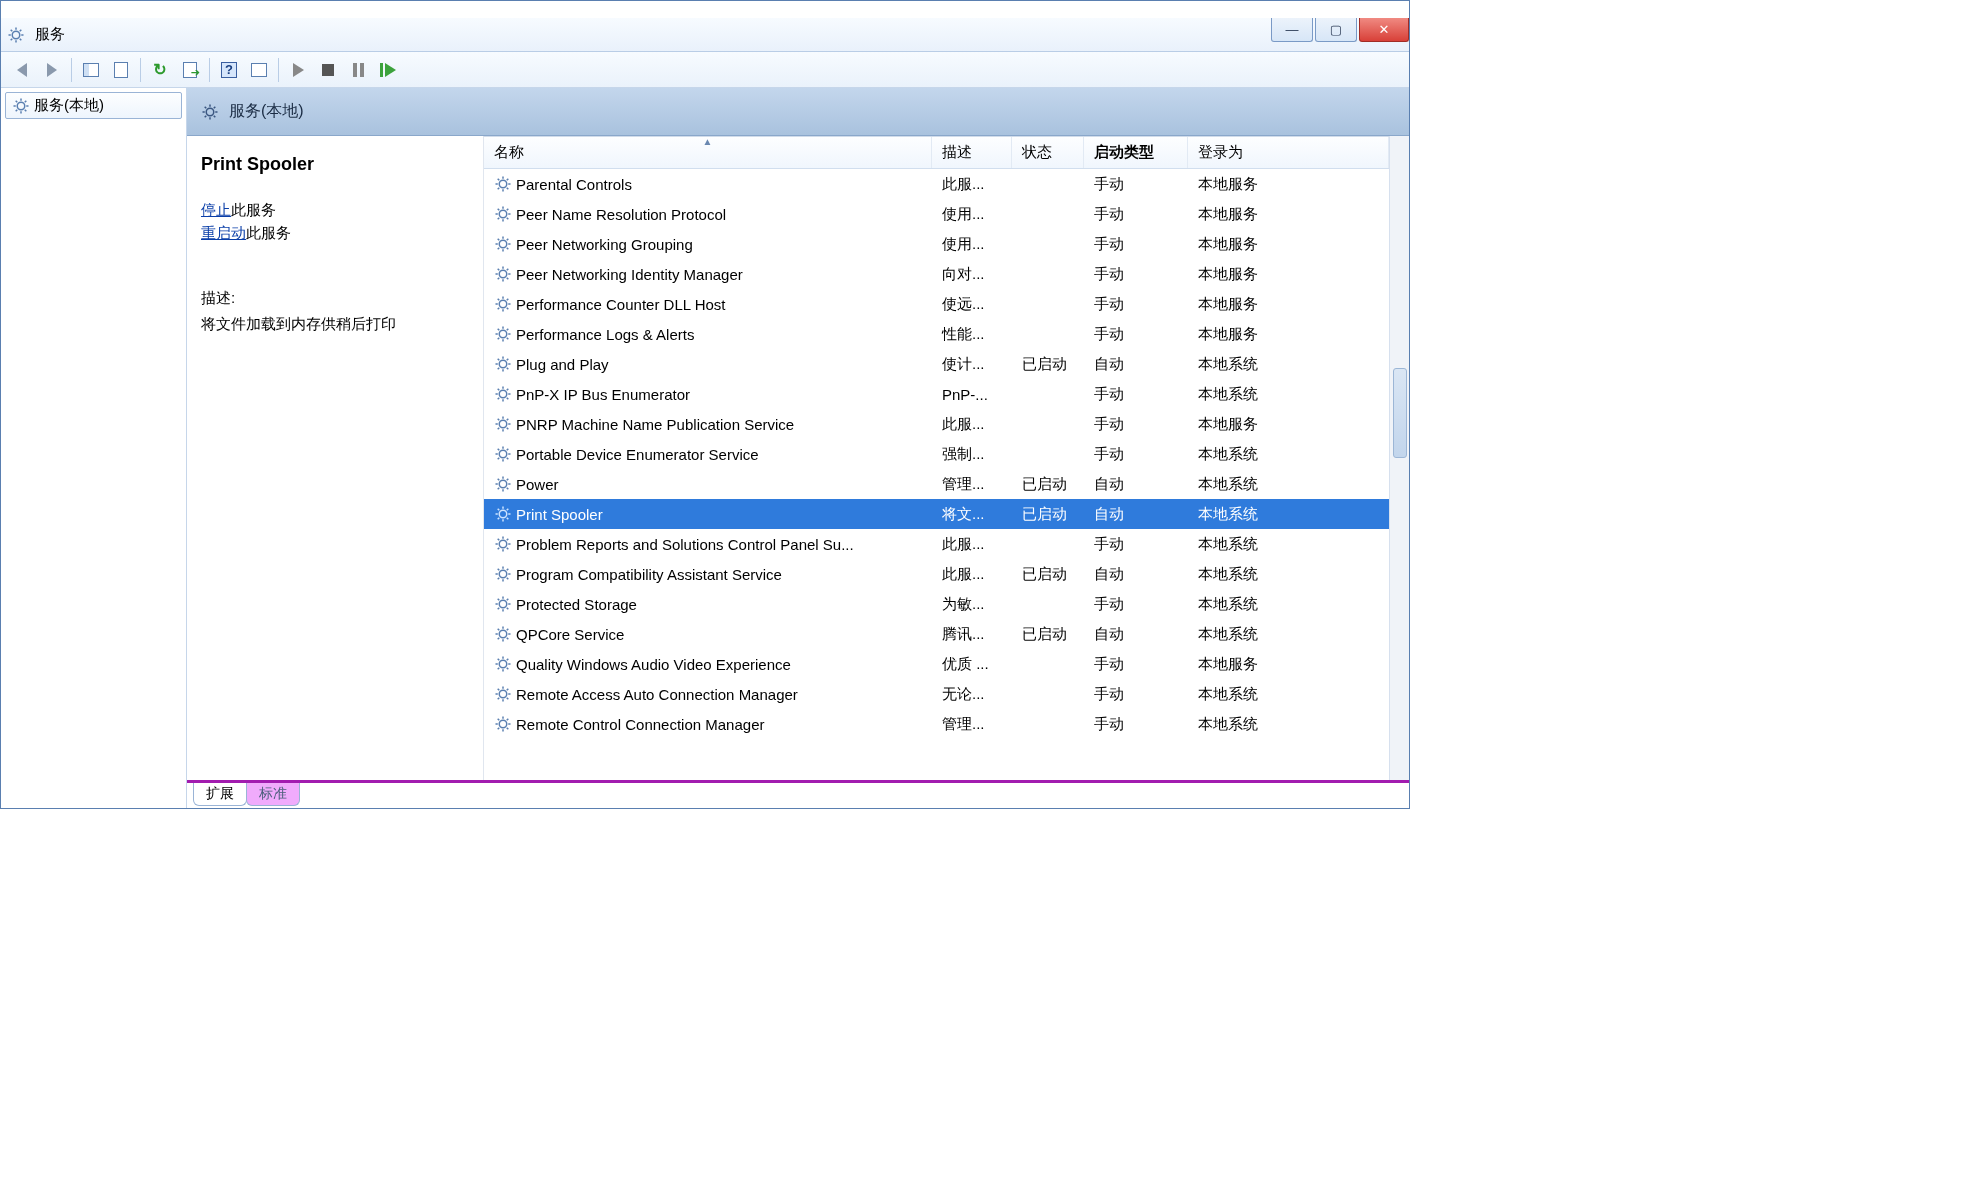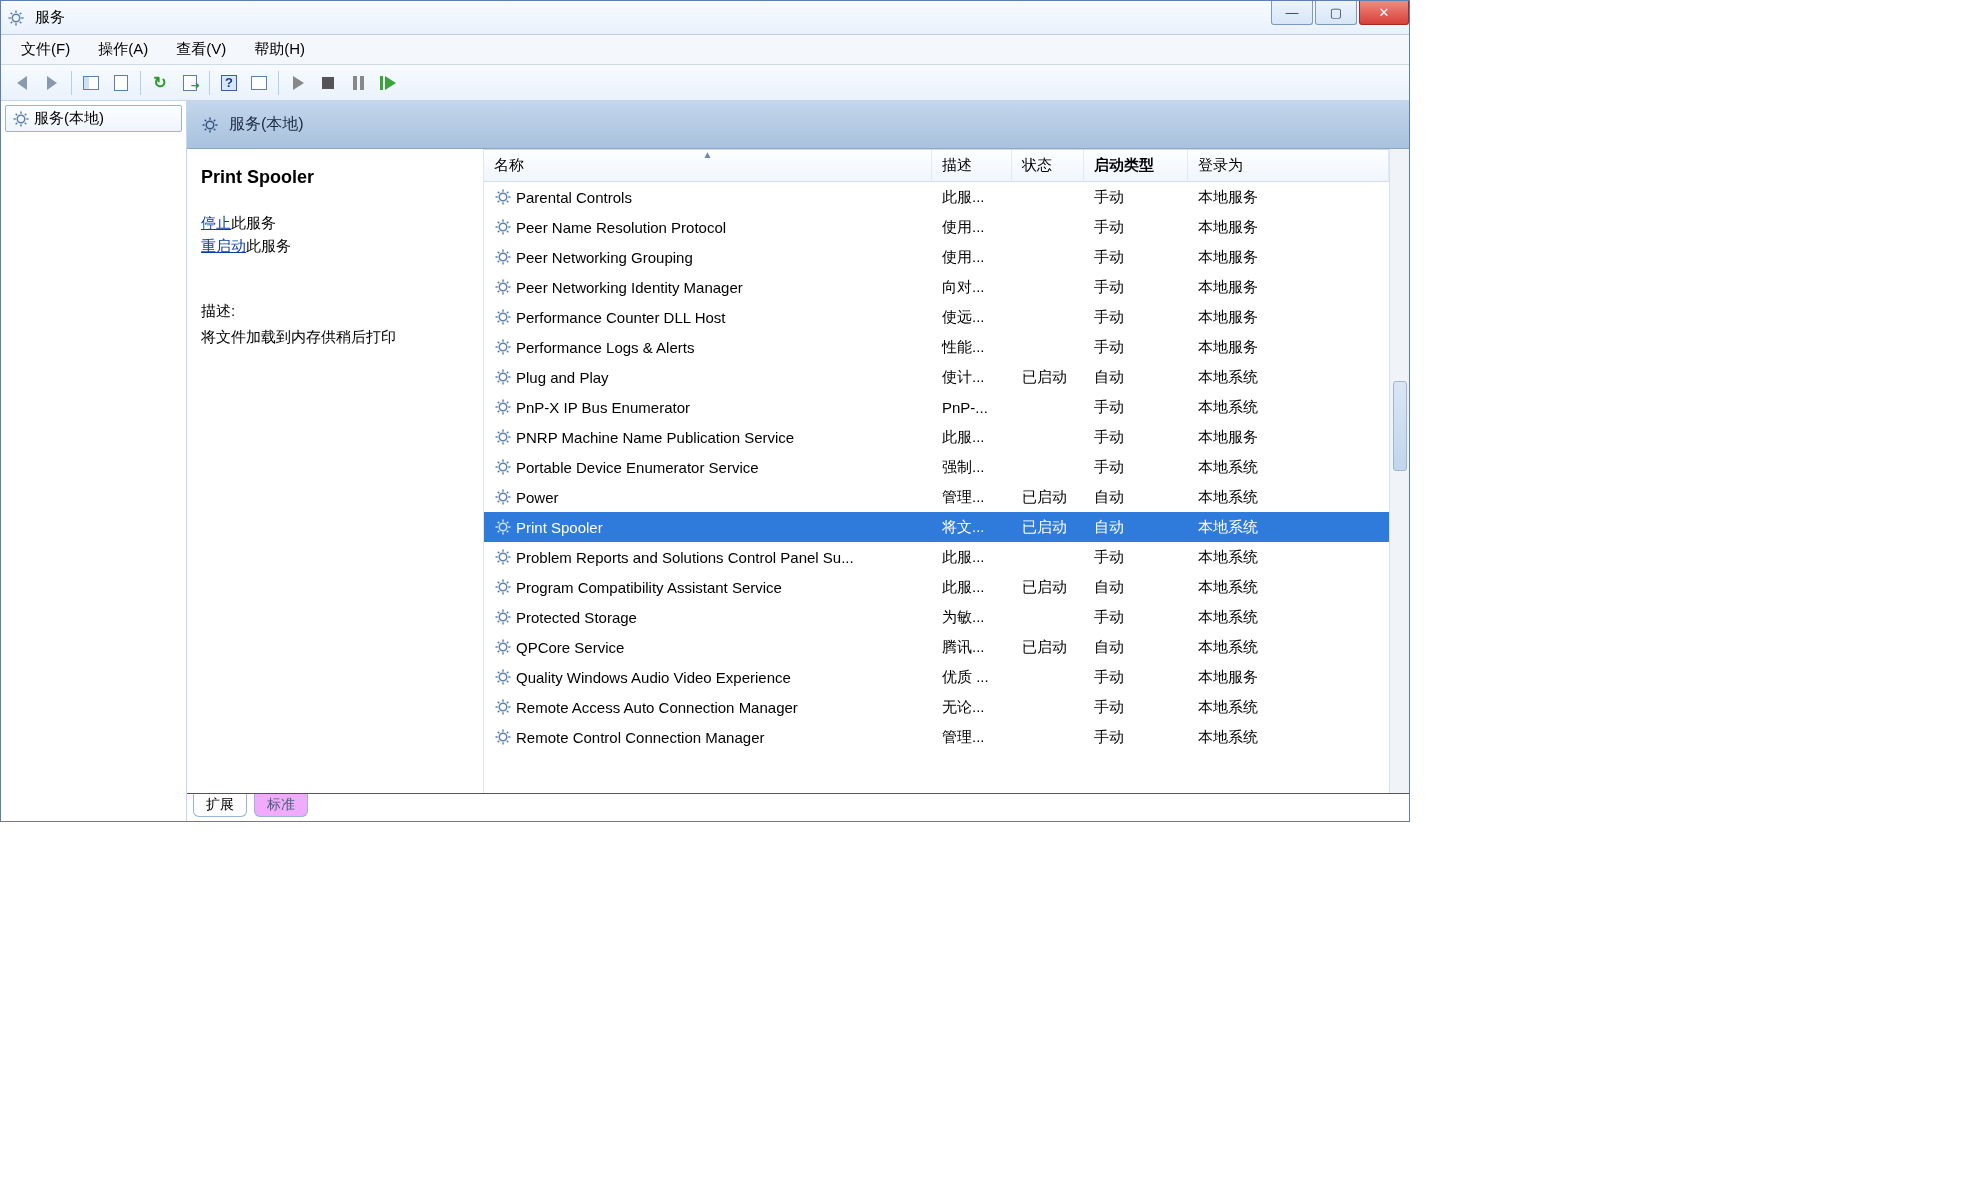--- a/index.html
+++ b/index.html
@@ -19,20 +19,21 @@
     background: #fff;
   }
   .titlebar {
     height: 34px;
     background: linear-gradient(#f7fbff, #e9f1fb);
     border-bottom: 1px solid #b9cde6;
     display: flex;
     align-items: center;
     padding: 0 4px 0 6px;
     position: relative;
+    margin-top: 17px;
   }
   .titlebar .title-text {
     font-size: 15px;
     margin-left: 6px;
   }
   .win-controls {
     position: absolute;
     right: 0;
     top: 0;
     display: flex;
@@ -263,26 +264,25 @@
     align-items: center;
     justify-content: center;
     margin-right: 4px;
     flex-shrink: 0;
   }
   .gear svg { width: 18px; height: 18px; }
 
   
   .bottom-tabs {
     height: 28px;
-    border-top: 1px solid #a21caf;
+    border-top: 3px solid #a21caf;
     display: flex;
     align-items: flex-start;
     padding-left: 6px;
     background: #fff;
-    gap: 8px;
   }
   .btab {
     border: 1px solid #9ab4d6;
     border-top: none;
     border-radius: 0 0 6px 6px;
     padding: 2px 12px;
     font-size: 14px;
     background: #fff;
     margin-right: -1px;
   }
@@ -334,26 +334,20 @@
         </div>
       <div class="win-btn">
           <span class="glyph">▢</span>
         </div>
       <div class="win-btn close">
           <span class="glyph">✕</span>
         </div>
     </div>
   </div>
 
-  <div class="menubar">
-    <div class="menu-item">文件(F)</div>
-    <div class="menu-item">操作(A)</div>
-    <div class="menu-item">查看(V)</div>
-    <div class="menu-item">帮助(H)</div>
-  </div>
 
   <div class="toolbar">
     <div class="tb-btn disabled">
         <span class="arrow-left"></span>
       </div>
     <div class="tb-btn disabled">
         <span class="arrow-right"></span>
       </div>
     <div class="tb-sep"></div>
     <div class="tb-btn">

